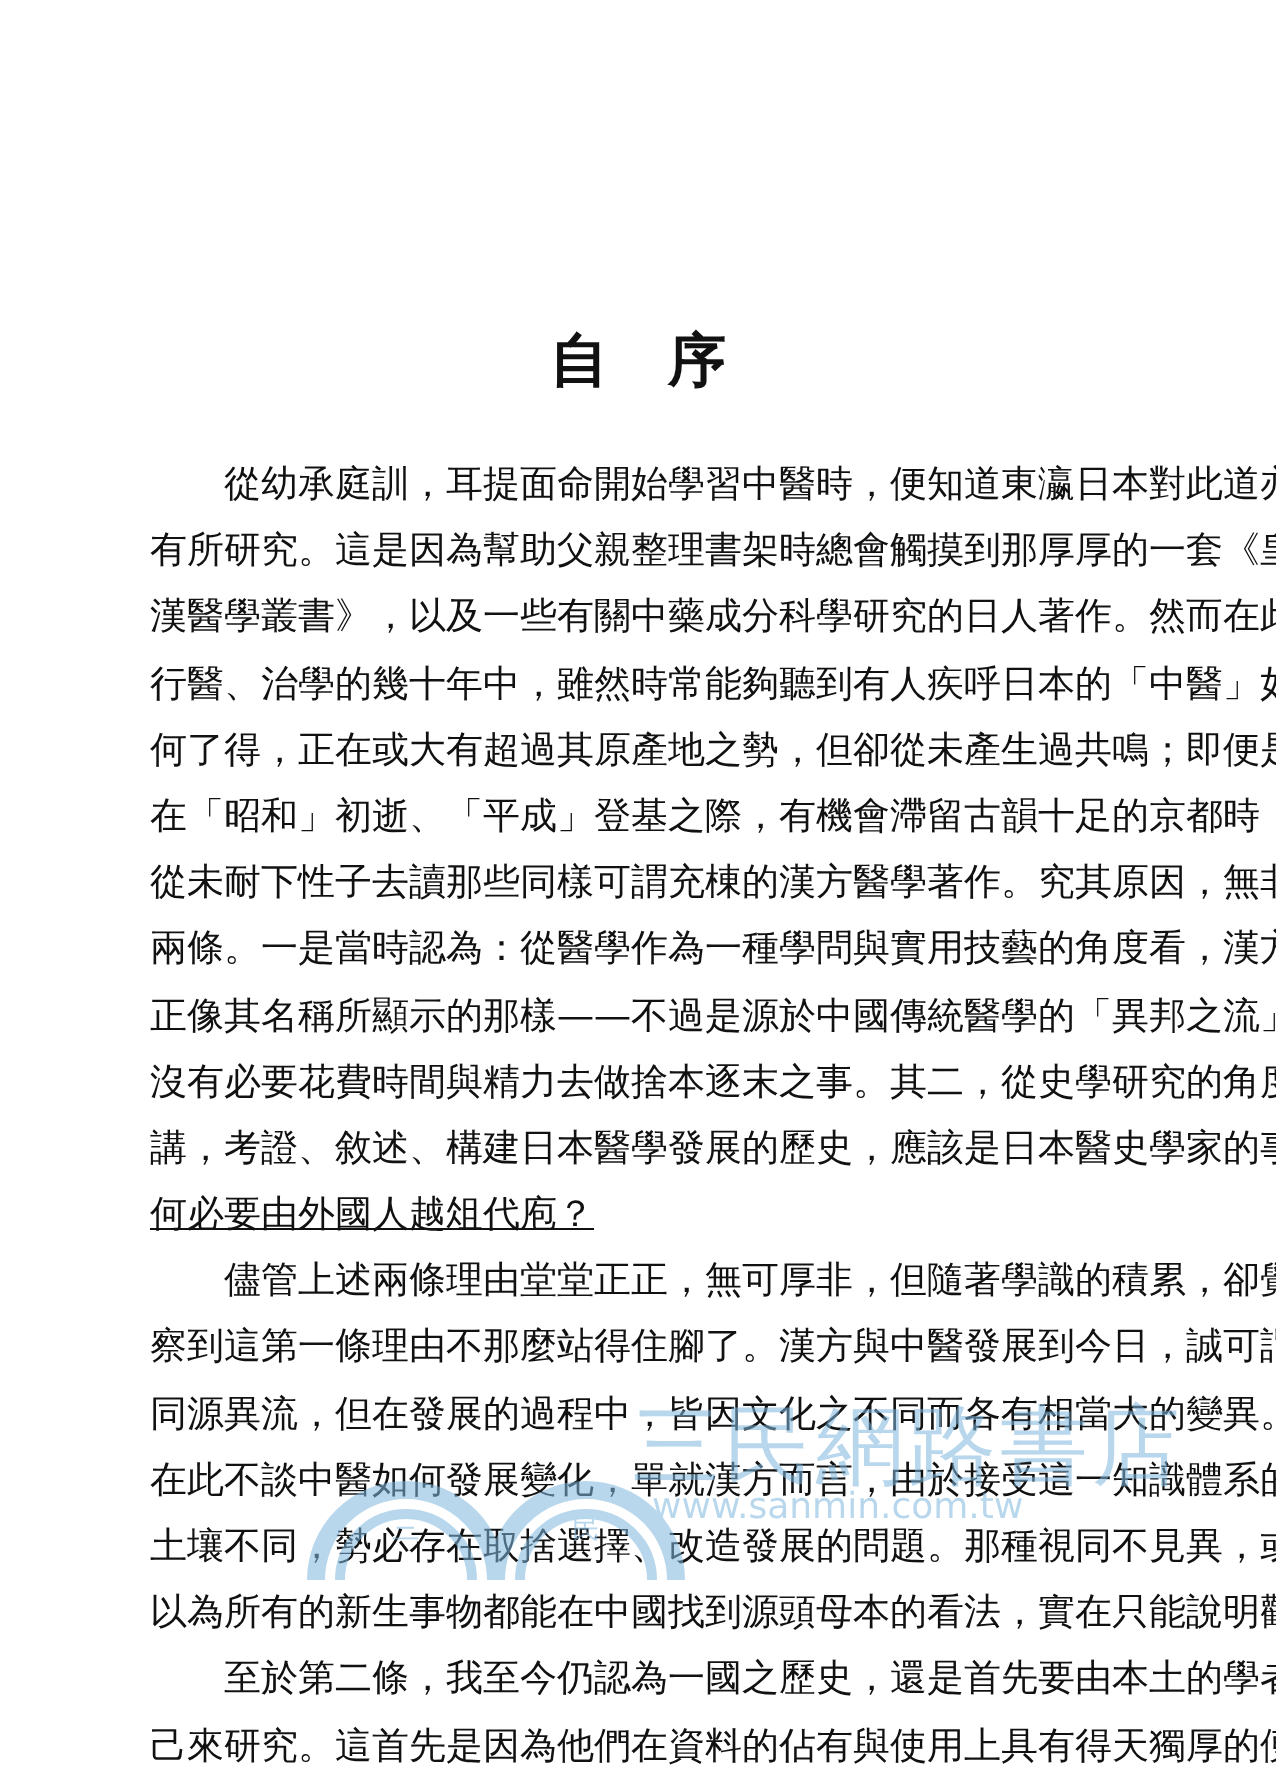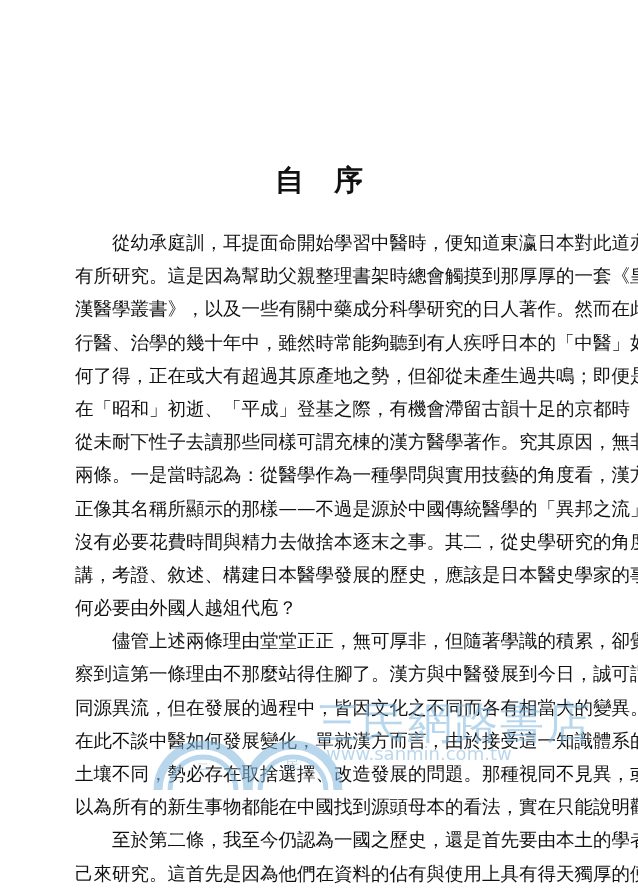--- a/index.html
+++ b/index.html
@@ -45,20 +45,21 @@
       height: 33.2px;
       line-height: 33.2px;
       font-size: 18.5px;
       white-space: nowrap;
       text-align: justify;
       text-align-last: justify;
       overflow: visible;
     }
     .line.last {
       text-align-last: left;
+      text-decoration: underline;
     }
     .line.indent {
       padding-left: 37px;
     }
     .watermark {
       position: absolute;
       left: 148px;
       top: 700px;
       width: 420px;
       height: 90px;

